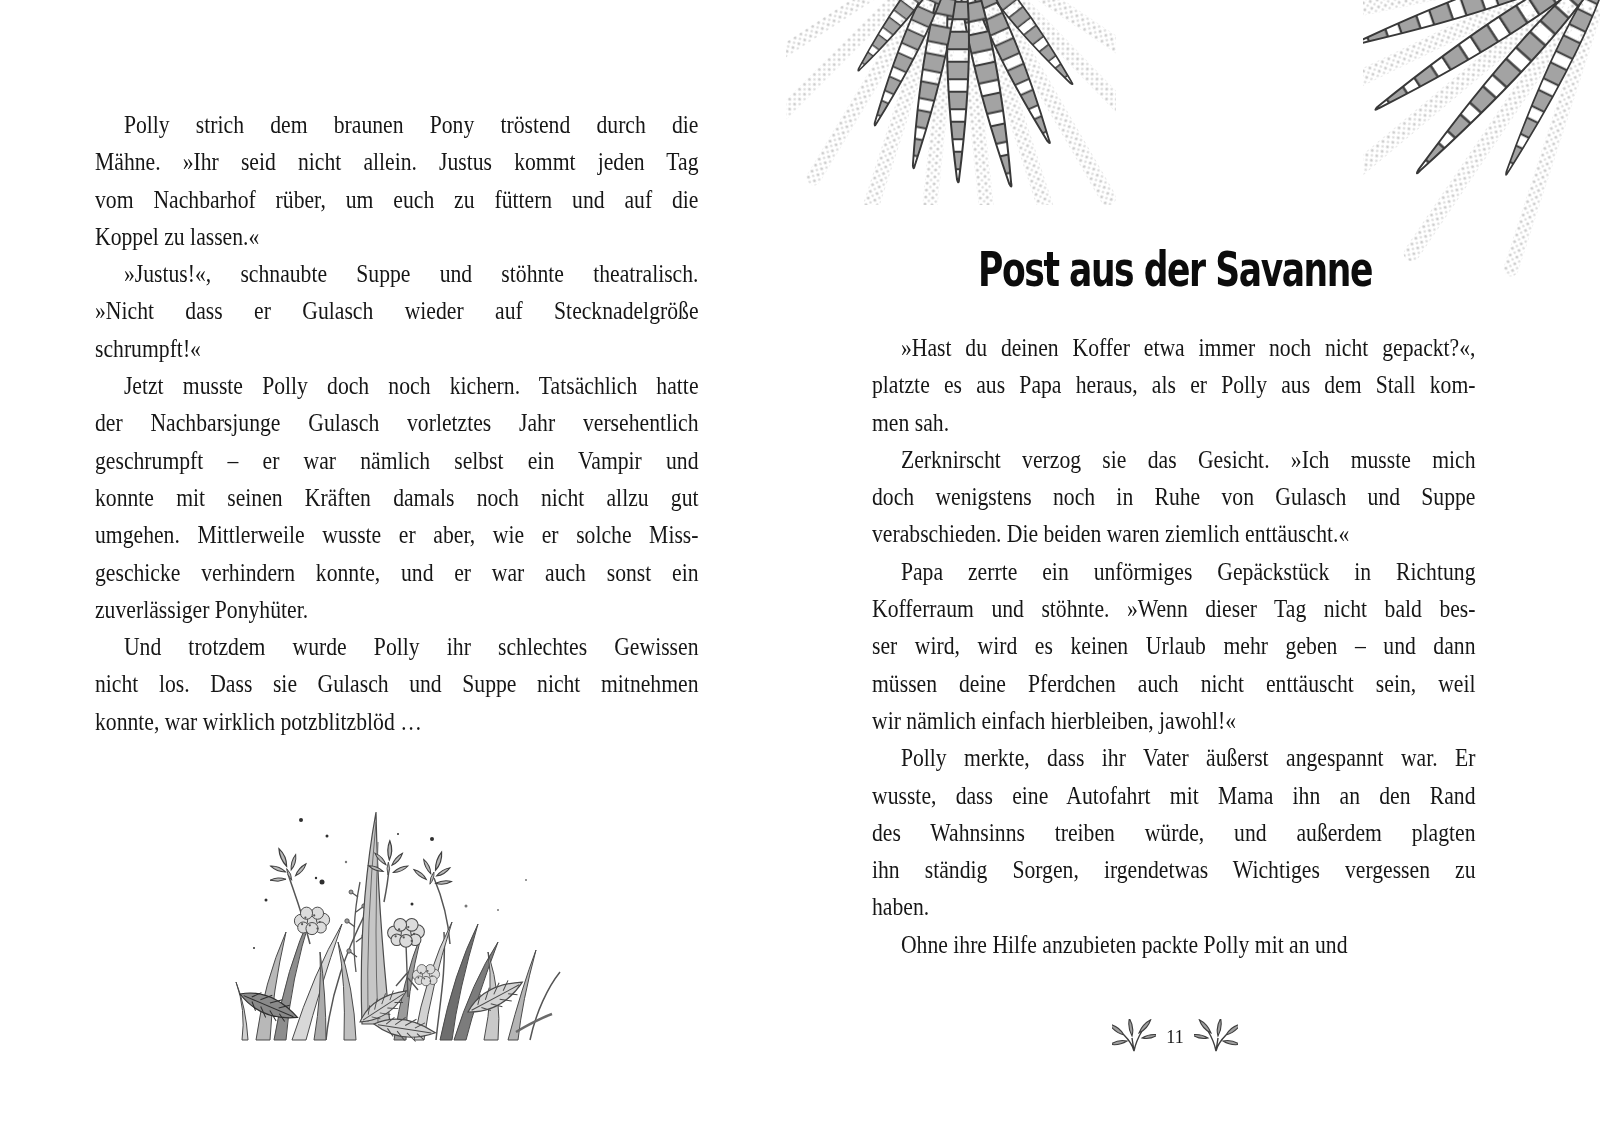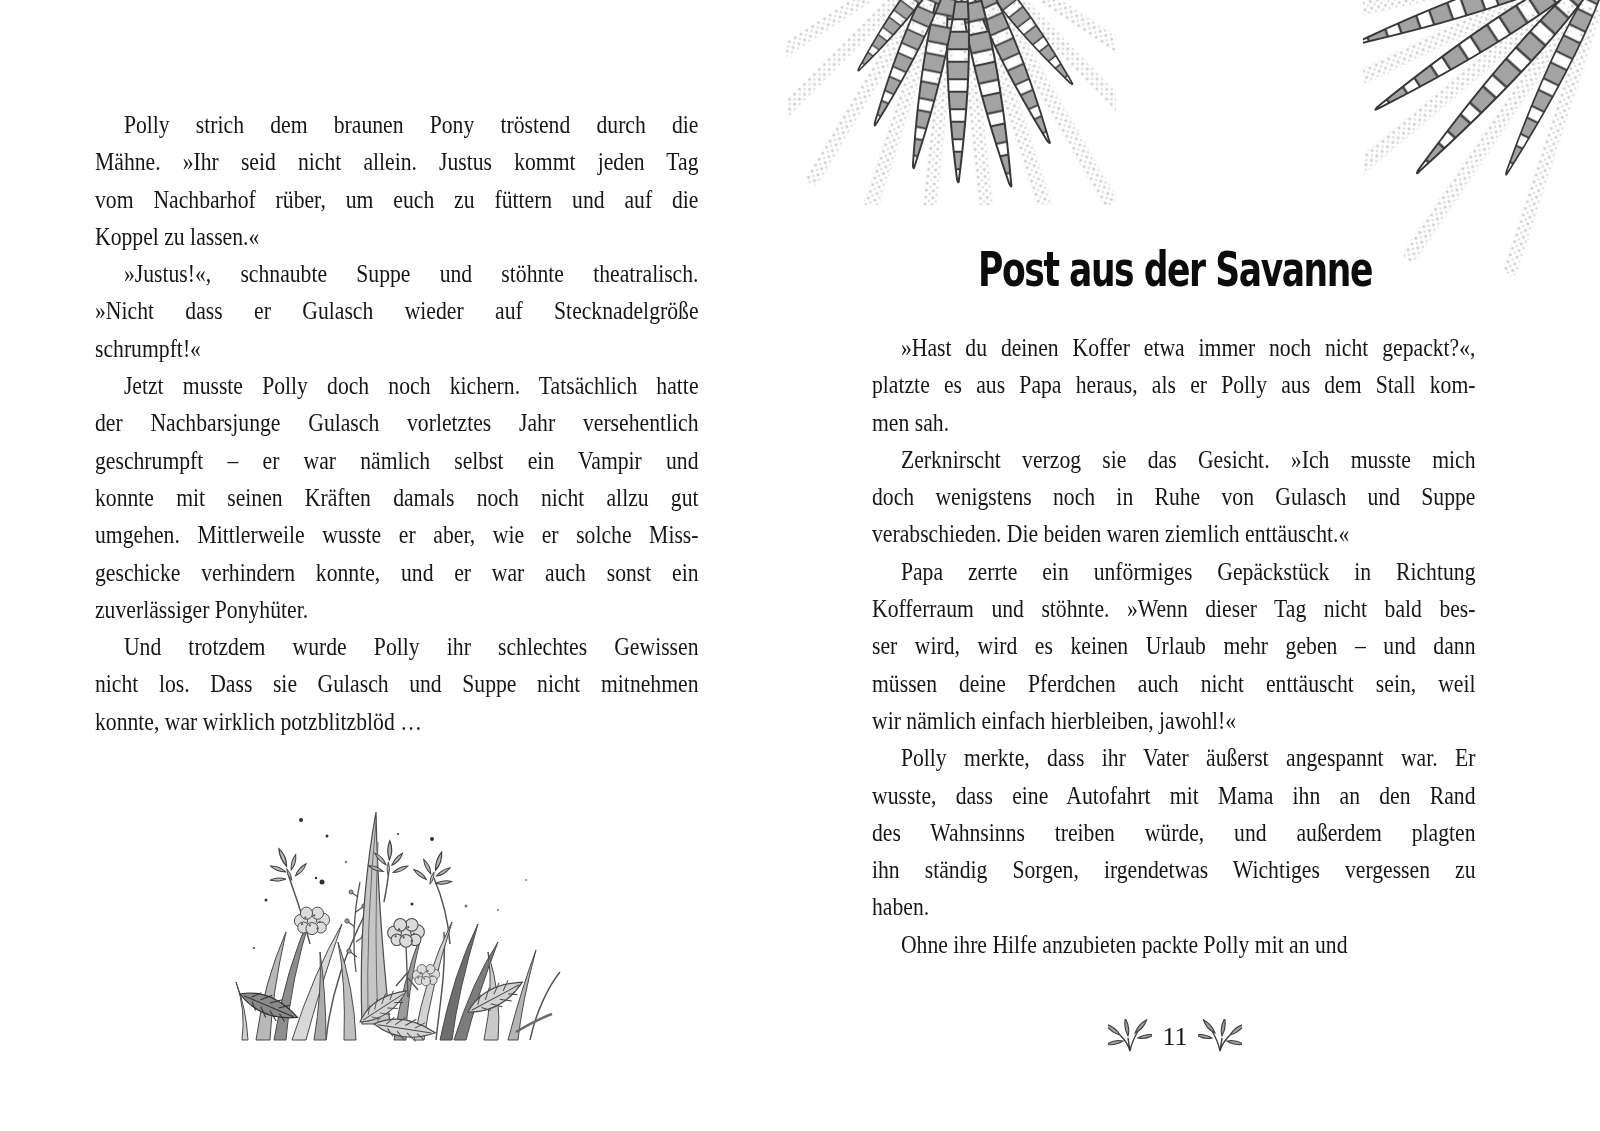--- a/index.html
+++ b/index.html
@@ -25,21 +25,21 @@
     line-height:62px;text-align:center;
     font-family:"DejaVu Sans", sans-serif;font-weight:700;font-size:48px;
     letter-spacing:-2px;color:#0c0c0c;
     transform:scaleX(0.72);transform-origin:50% 0;
     white-space:nowrap;
   }
   .pagenum-row{
     position:absolute;left:1075px;top:1008px;width:200px;height:58px;
     display:flex;align-items:center;justify-content:center;gap:10px;
   }
-  .pagenum-row .num{font-size:26px;color:#161616}
+  .pagenum-row .num{font-size:18px;color:#161616}
   svg.deco{position:absolute;display:block}
   #palm-top{left:786px;top:0}
   #palm-right{left:1363px;top:0}
   #meadow{left:226px;top:782px}
   .flip{transform:scaleX(-1)}
 </style>
 </head>
 <body>
 
 <svg width="0" height="0" style="position:absolute" aria-hidden="true">

